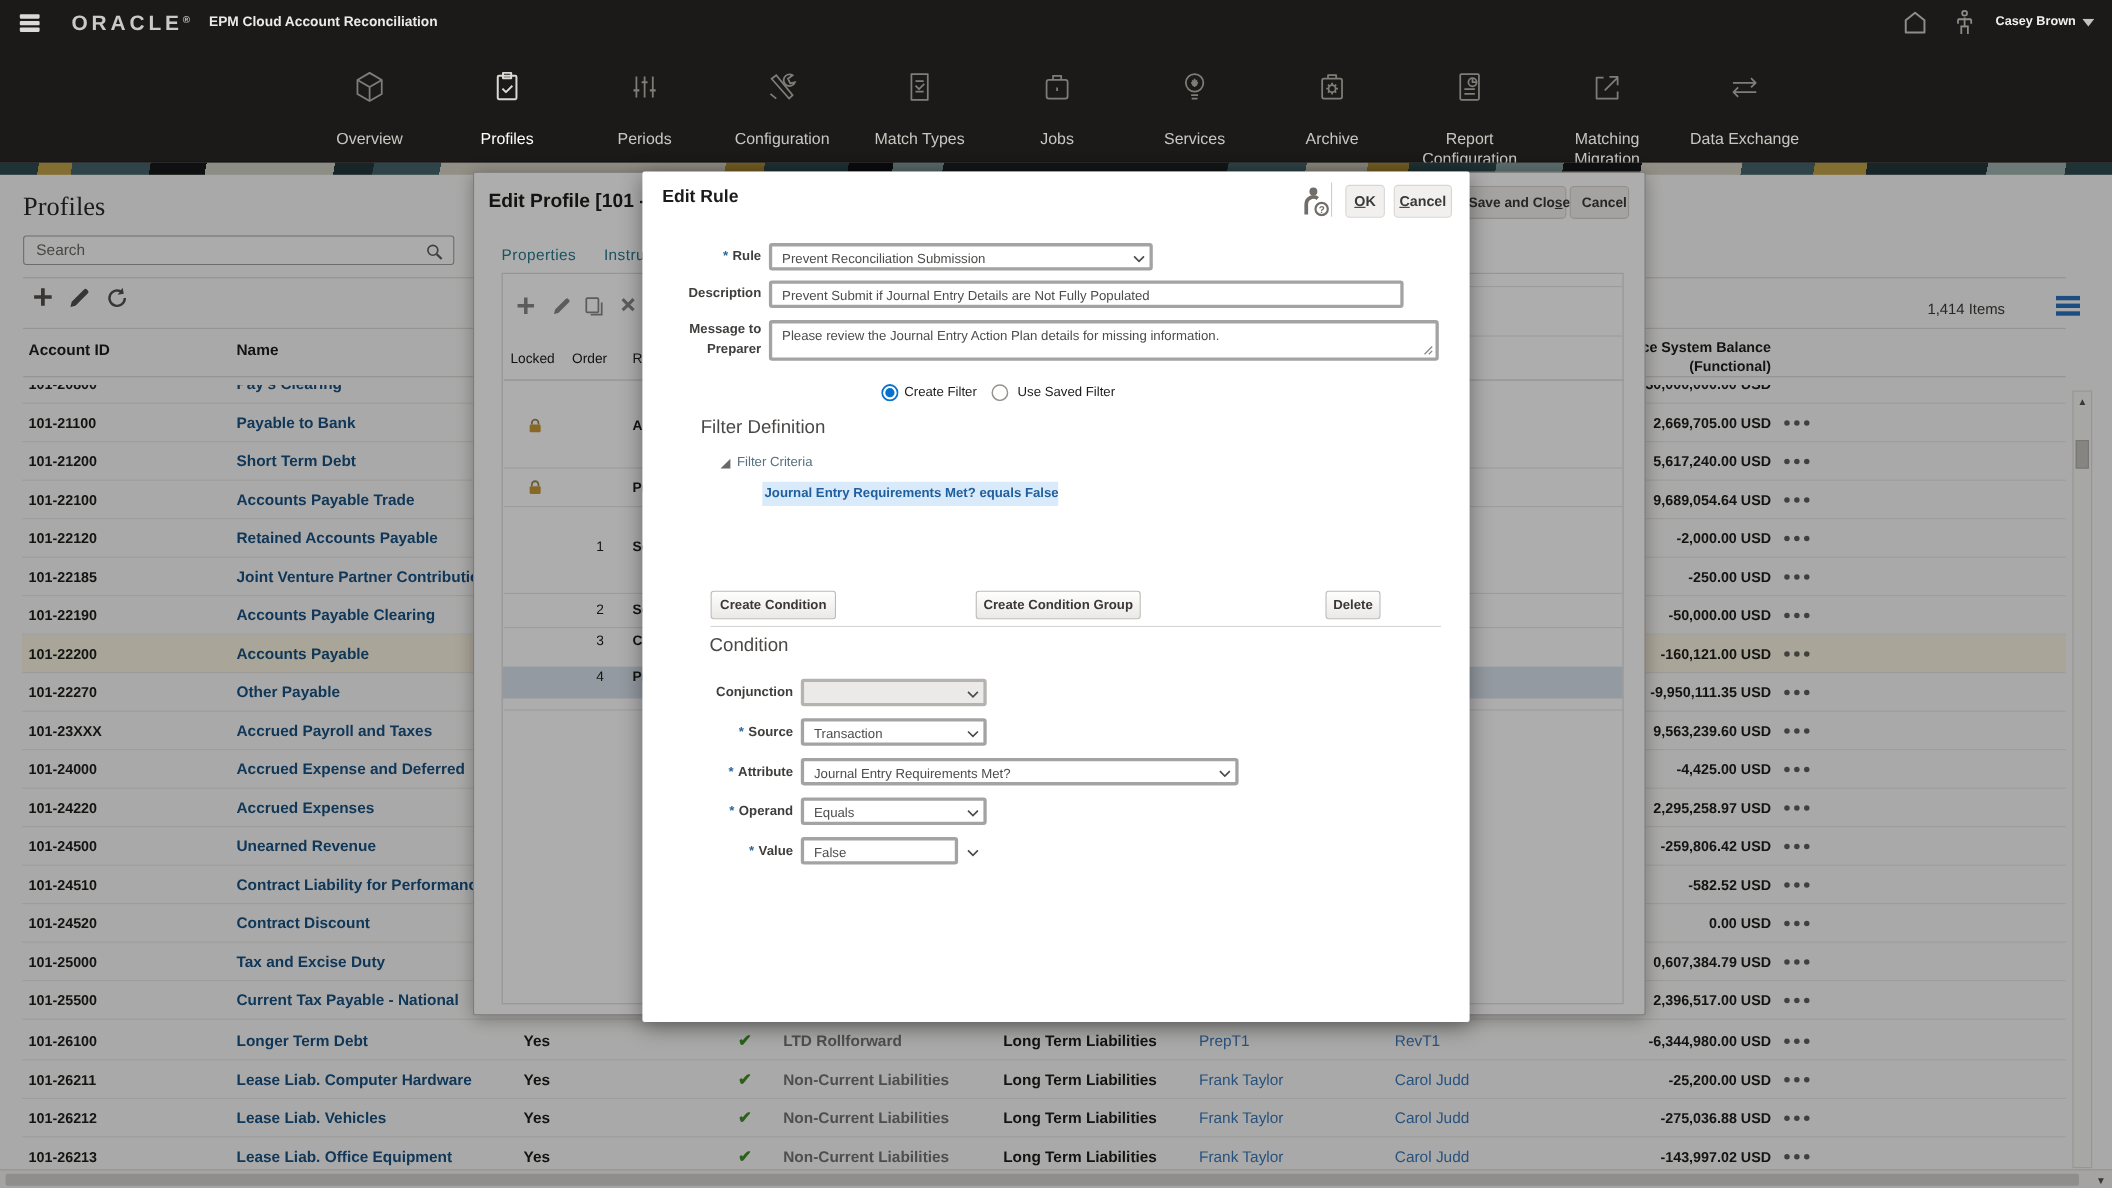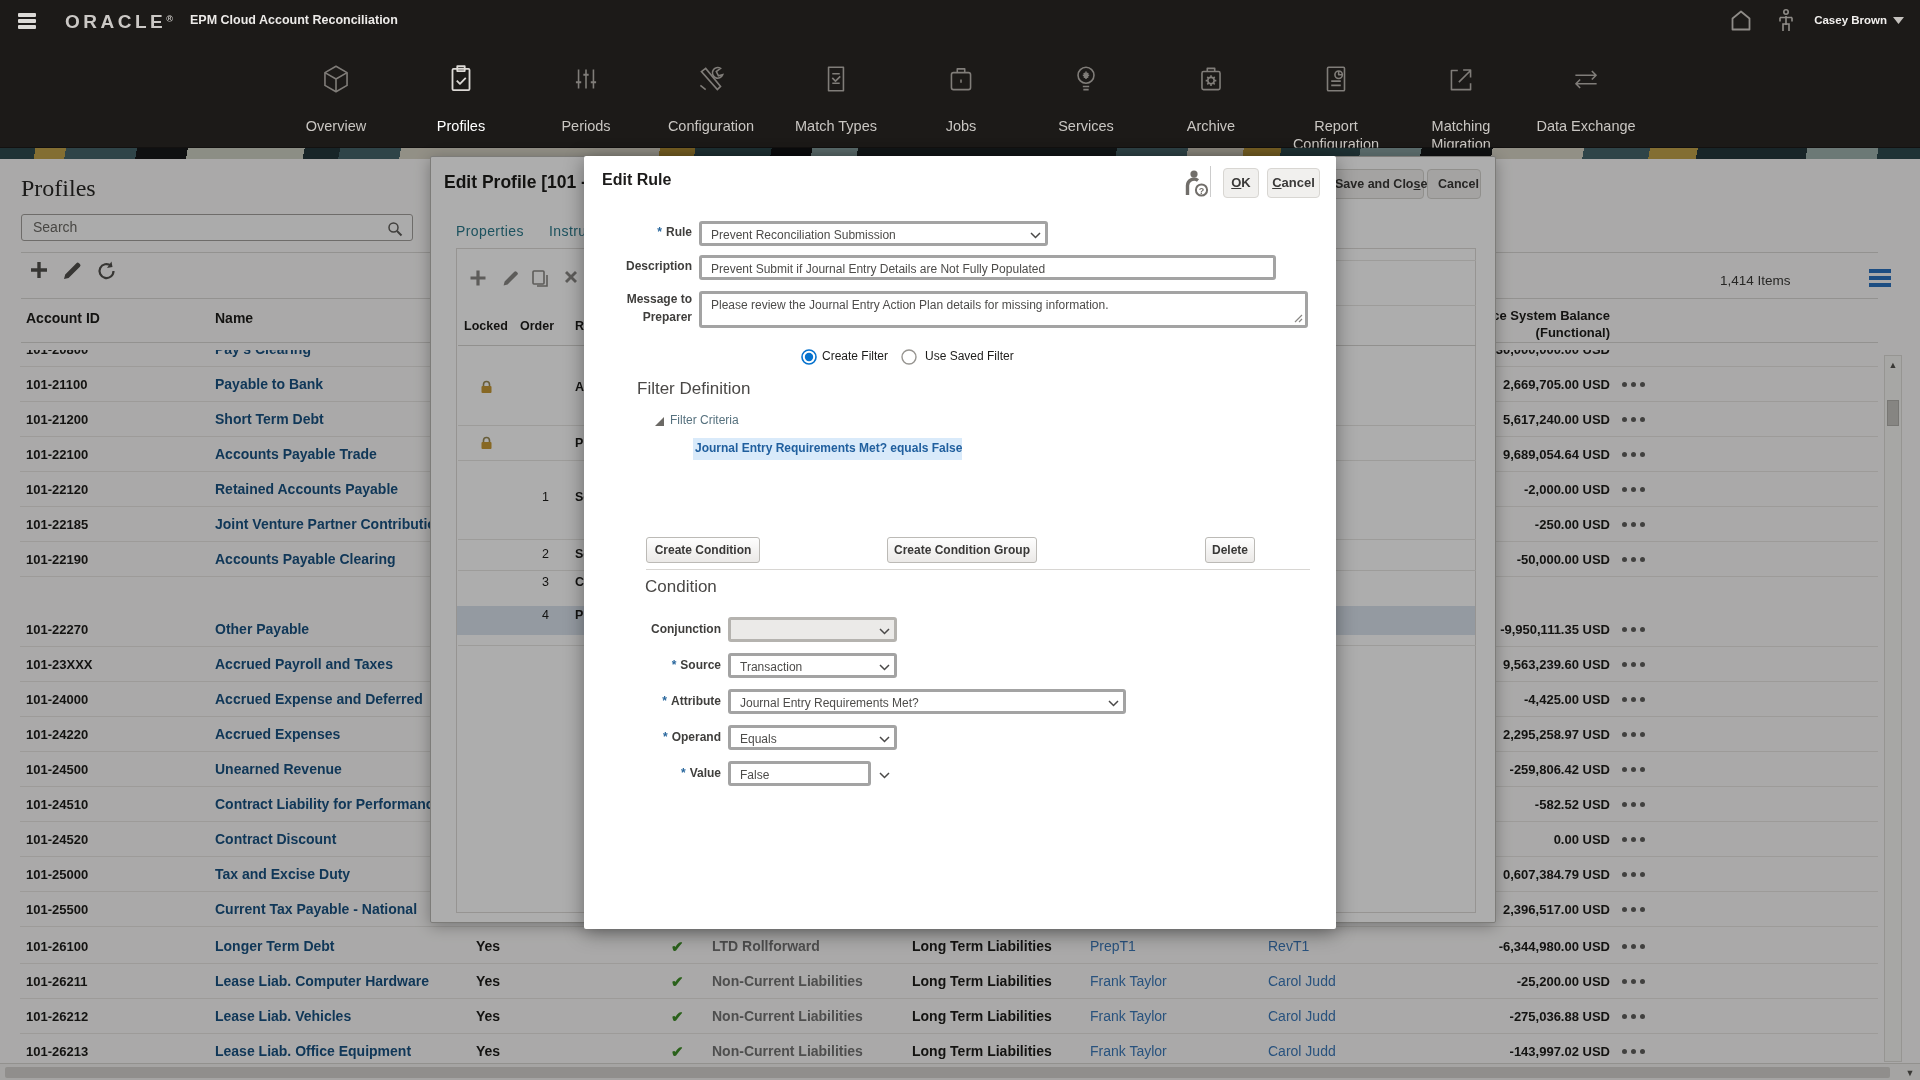--- a/index.html
+++ b/index.html
@@ -26,21 +26,21 @@
  #1b2123 845px 1100px,#46656a 1100px 1170px,#cfcabb 1170px 1225px,#b08e35 1225px 1262px,
  #2e4a4e 1262px 1340px,#87a0a0 1340px 1400px,#17191a 1400px 1470px,#d8d4c6 1470px 1560px,
  #46656a 1560px 1625px,#c2a24b 1625px 1672px,#24373c 1672px 1780px,#9fb3ae 1780px 1850px,#2e4a4e 1850px 1920px)}
 #pagebg{position:absolute;left:0;top:159px;width:1920px;height:921px;background:#fbfaf9}
 
 #page{position:absolute;left:0;top:164px;width:1920px;height:916px}
 #ptitle{position:absolute;left:21px;top:11px;font-family:"Liberation Serif",serif;font-size:24px;color:#2a2927}
 #search{position:absolute;left:21px;top:50px;width:392px;height:27px;border:1px solid #a3a09c;border-radius:3px;background:#fdfdfc;color:#6b6965;font-size:14px;line-height:25px;padding-left:11px}
 .sep{position:absolute;left:21px;width:1857px;height:1px;background:#d9d7d4}
 .ticon{position:absolute;top:96px;color:#52504d}
-#items{position:absolute;left:1720px;top:109px;width:135px;text-align:left;font-size:13.5px;color:#3a3937}
+#items{position:absolute;left:1720px;top:109px;width:135px;text-align:center;font-size:13.5px;color:#3a3937}
 #itemsicon{position:absolute;left:1869px;top:104px}
 .th{position:absolute;top:146px;font-size:14px;font-weight:bold;color:#1d1c1a}
 #thr{position:absolute;left:1400px;top:143px;width:210px;text-align:right;font-size:13px;font-weight:bold;color:#1d1c1a;line-height:17px}
 #rows{position:absolute;left:0;top:186px;width:1884px;height:716px;overflow:hidden}
 .row{position:absolute;left:0;width:1884px;height:35px;line-height:35px;font-size:14px}
 .row .sepb{position:absolute;left:20px;bottom:0;width:1858px;height:1px;background:#e7e5e2}
 .c1{position:absolute;left:26px;font-weight:bold;color:#1d1c1a;font-size:13px}
 .c2{position:absolute;left:215px;font-weight:bold;color:#195282}
 .c3{position:absolute;left:476px;font-weight:bold;color:#1d1c1a}
 .c4{position:absolute;left:671px;color:#3f8f28;font-weight:bold;font-size:15px}
@@ -58,21 +58,21 @@
 #hthumb{position:absolute;left:5px;top:3px;width:1885px;height:11px;background:#d4d2ce;border-radius:2px}
 .sbarrow{position:absolute;font-size:9px;color:#55534f;line-height:14px;text-align:center;width:16px}
 
 #ep{position:absolute;left:430px;top:156px;width:1066px;height:767px;background:#fff;border:1px solid #b9b7b3;border-radius:2px;box-shadow:0 3px 16px rgba(0,0,0,.3)}
 #eptitle{position:absolute;left:13px;top:15px;font-size:17.5px;font-weight:bold;color:#1d1c1a}
 .epbtn{position:absolute;top:12px;height:30px;background:#f2f1ef;border:1px solid #d5d3cf;border-radius:4px;font-size:12.5px;font-weight:bold;color:#3a3937;line-height:28px;padding:0 10px;white-space:nowrap;text-align:center}
 .eptab{position:absolute;top:66px;font-size:14px;color:#2c7a8c;letter-spacing:0.4px}
 #eppanel{position:absolute;left:25px;top:91px;width:1020px;height:665px;border:1px solid #dddbd8}
 .epline{position:absolute;left:1px;width:1018px;height:1px;background:#e8e6e3}
 .epticon{position:absolute;top:20px;color:#8a8885}
-.epth{position:absolute;top:70px;font-size:12.5px;font-weight:bold;color:#1d1c1a}
+.epth{position:absolute;top:70px;font-size:12.5px;font-weight:normal;color:#1d1c1a}
 .eprow{position:absolute;font-size:12.5px;color:#1d1c1a}
 #ep .hl{position:absolute;left:26px;top:449px;width:1018px;height:29px;background:#dbe3ee}
 
 #dim{position:absolute;left:0;top:147px;width:1920px;height:933px;background:rgba(0,0,0,0.32)}
 
 #er{position:absolute;left:584px;top:156px;width:752px;height:773px;background:#fff;border-radius:2px;box-shadow:0 4px 20px rgba(0,0,0,.4);font-size:12px}
 #ertitle{position:absolute;left:18px;top:15px;font-size:16px;font-weight:bold;color:#1c1b1a}
 #erdiv{position:absolute;left:626px;top:10px;width:1px;height:31px;background:#ccc}
 .erbtn{position:absolute;top:12px;height:30px;background:#f1f0ee;border:1px solid #d8d6d2;border-radius:4px;font-size:13px;font-weight:bold;color:#3a3938;line-height:28px;text-align:center;white-space:nowrap}
 .flabel{position:absolute;width:150px;text-align:right;font-weight:bold;color:#3f3e3c;font-size:12px;line-height:15px}
@@ -308,20 +308,32 @@
             <i style="left:0"></i>
             <i style="left:9px"></i>
             <i style="left:18px"></i>
           </span>
           <span class="sepb"></span>
         </div>
       <div class="row" style="top:192px;">
           <span class="c1">101-22190</span>
           <span class="c2">Accounts Payable Clearing</span>
           <span class="c9">-50,000.00 USD</span>
+          <span class="dots">
+            <i style="left:0"></i>
+            <i style="left:9px"></i>
+            <i style="left:18px"></i>
+          </span>
+          <span class="sepb"></span>
+        </div>
+      <div class="row" style="top:227px;">
+          <span style="position:absolute;left:20px;top:0;width:1858px;height:35px;background:#faf3e1"></span>
+          <span class="c1">101-22200</span>
+          <span class="c2">Accounts Payable</span>
+          <span class="c9">-160,121.00 USD</span>
           <span class="dots">
             <i style="left:0"></i>
             <i style="left:9px"></i>
             <i style="left:18px"></i>
           </span>
           <span class="sepb"></span>
         </div>
       <div class="row" style="top:262px;">
           <span class="c1">101-22270</span>
           <span class="c2">Other Payable</span>

